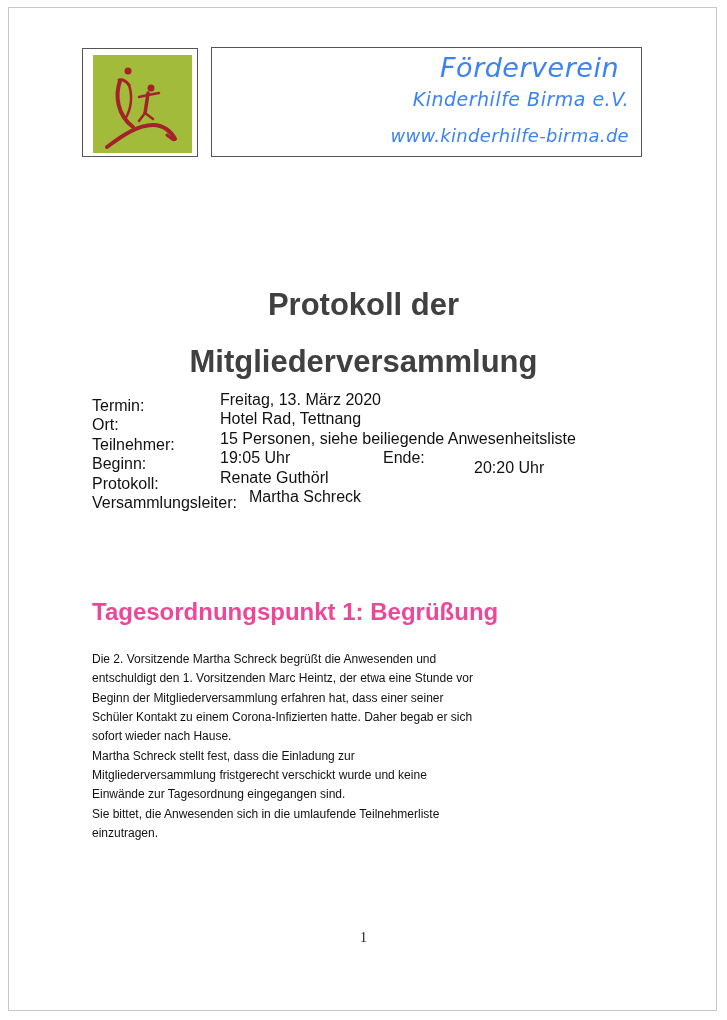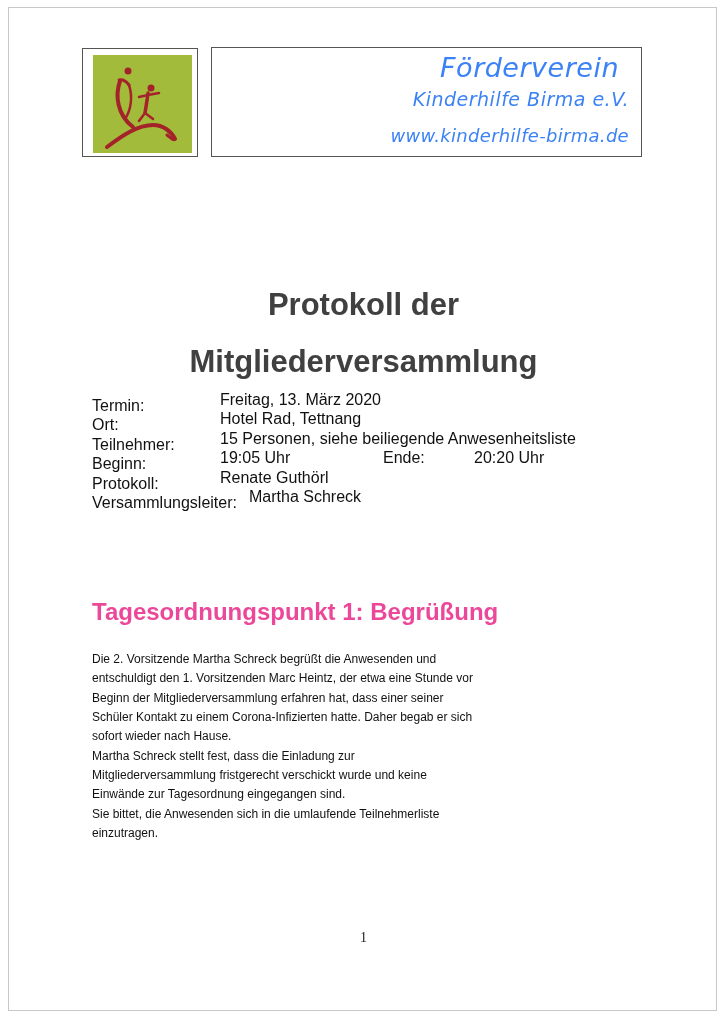--- a/index.html
+++ b/index.html
@@ -38,21 +38,21 @@
     .title-2 { top: 344px; }
     .meta {
       position: absolute; left: 92px; top: 390px;
       font-family: "Liberation Sans", sans-serif; font-size: 16px; color: #111;
       line-height: 19.4px;
     }
     .meta-row { position: relative; height: 19.4px; white-space: nowrap; }
     .meta-label { position: absolute; left: 0; margin-top: 6px; }
     .meta-value { position: absolute; left: 128px; }
     .meta-label2 { position: absolute; left: 291px; }
-    .meta-value2 { position: absolute; left: 382px; }
+    .meta-value2 { position: absolute; left: 382px; margin-top: 10px; }
     .h2 {
       position: absolute; left: 92px; top: 598px;
       font-family: "Liberation Sans", sans-serif; font-weight: bold; font-size: 24px; color: #ec4899;
       white-space: nowrap;
     }
     .body-text {
       position: absolute; left: 92px; top: 650px; width: 545px;
       font-family: "Liberation Sans", sans-serif; font-size: 12px; color: #111;
       line-height: 19.35px;
     }

